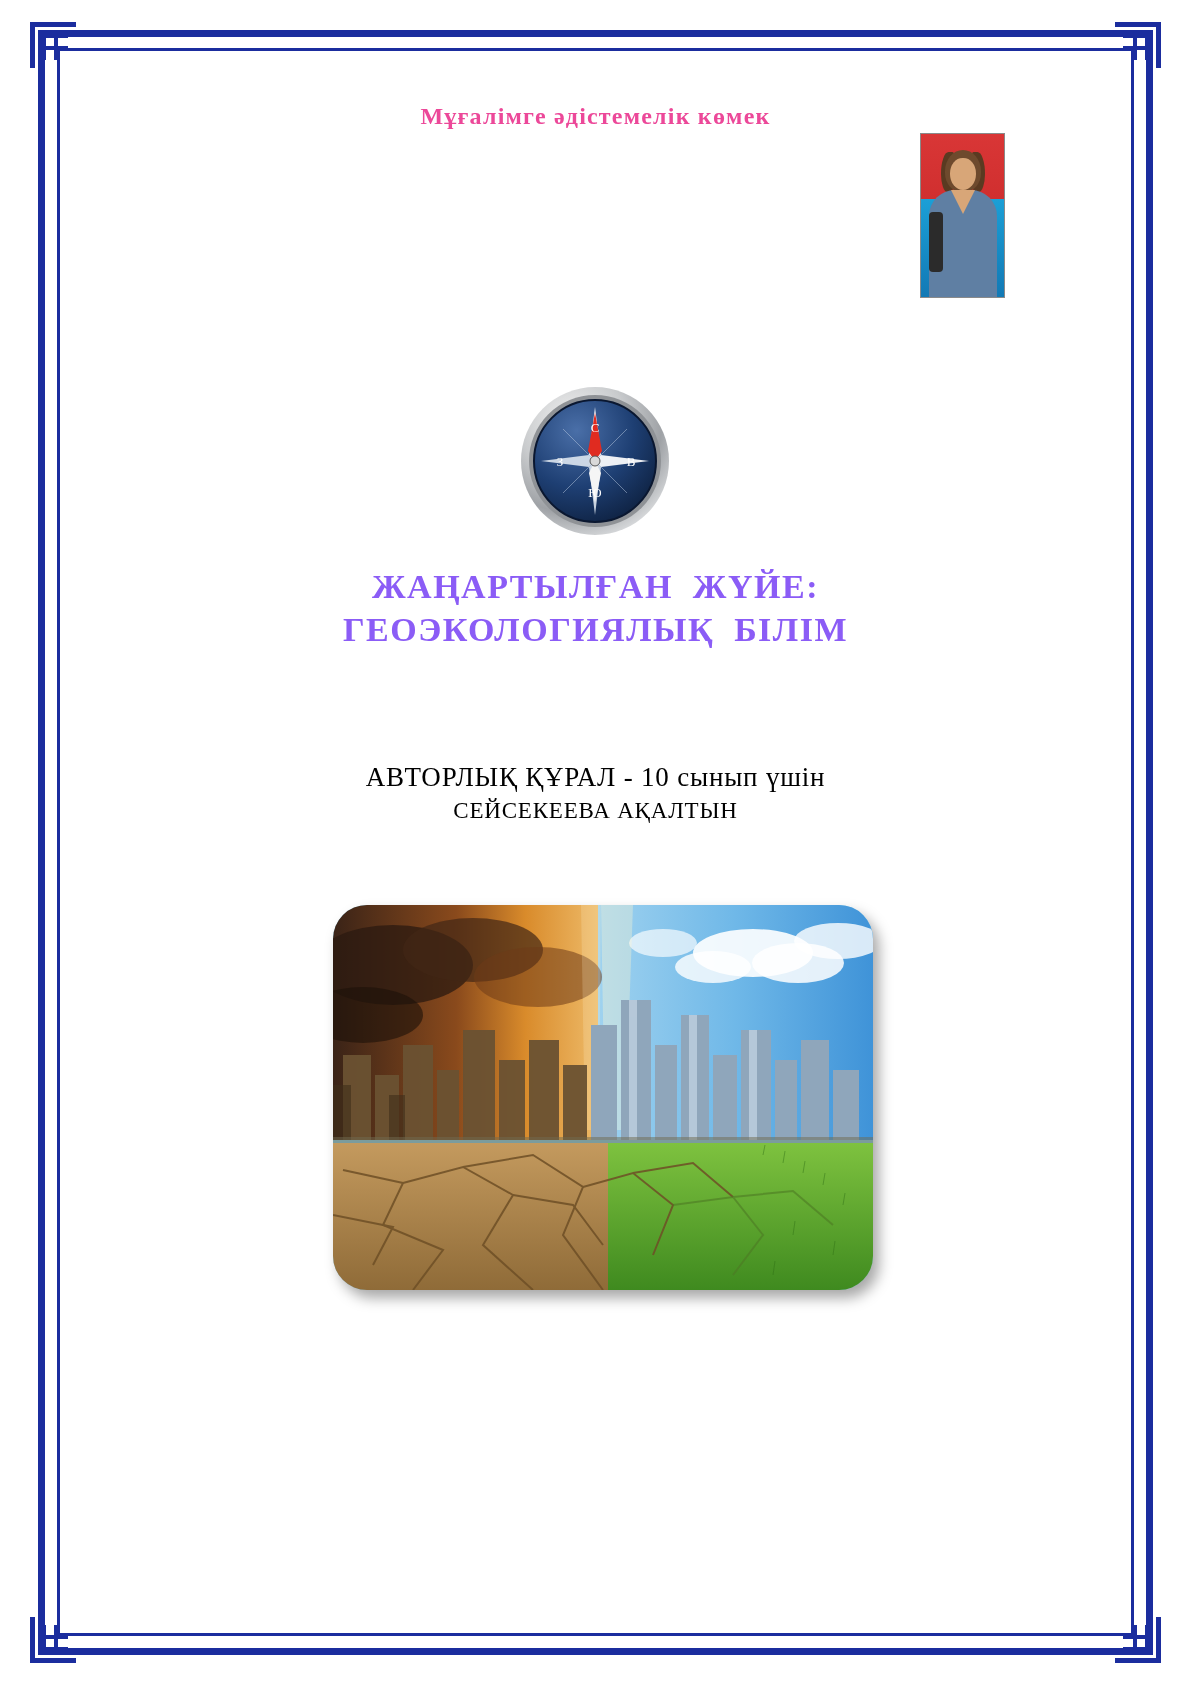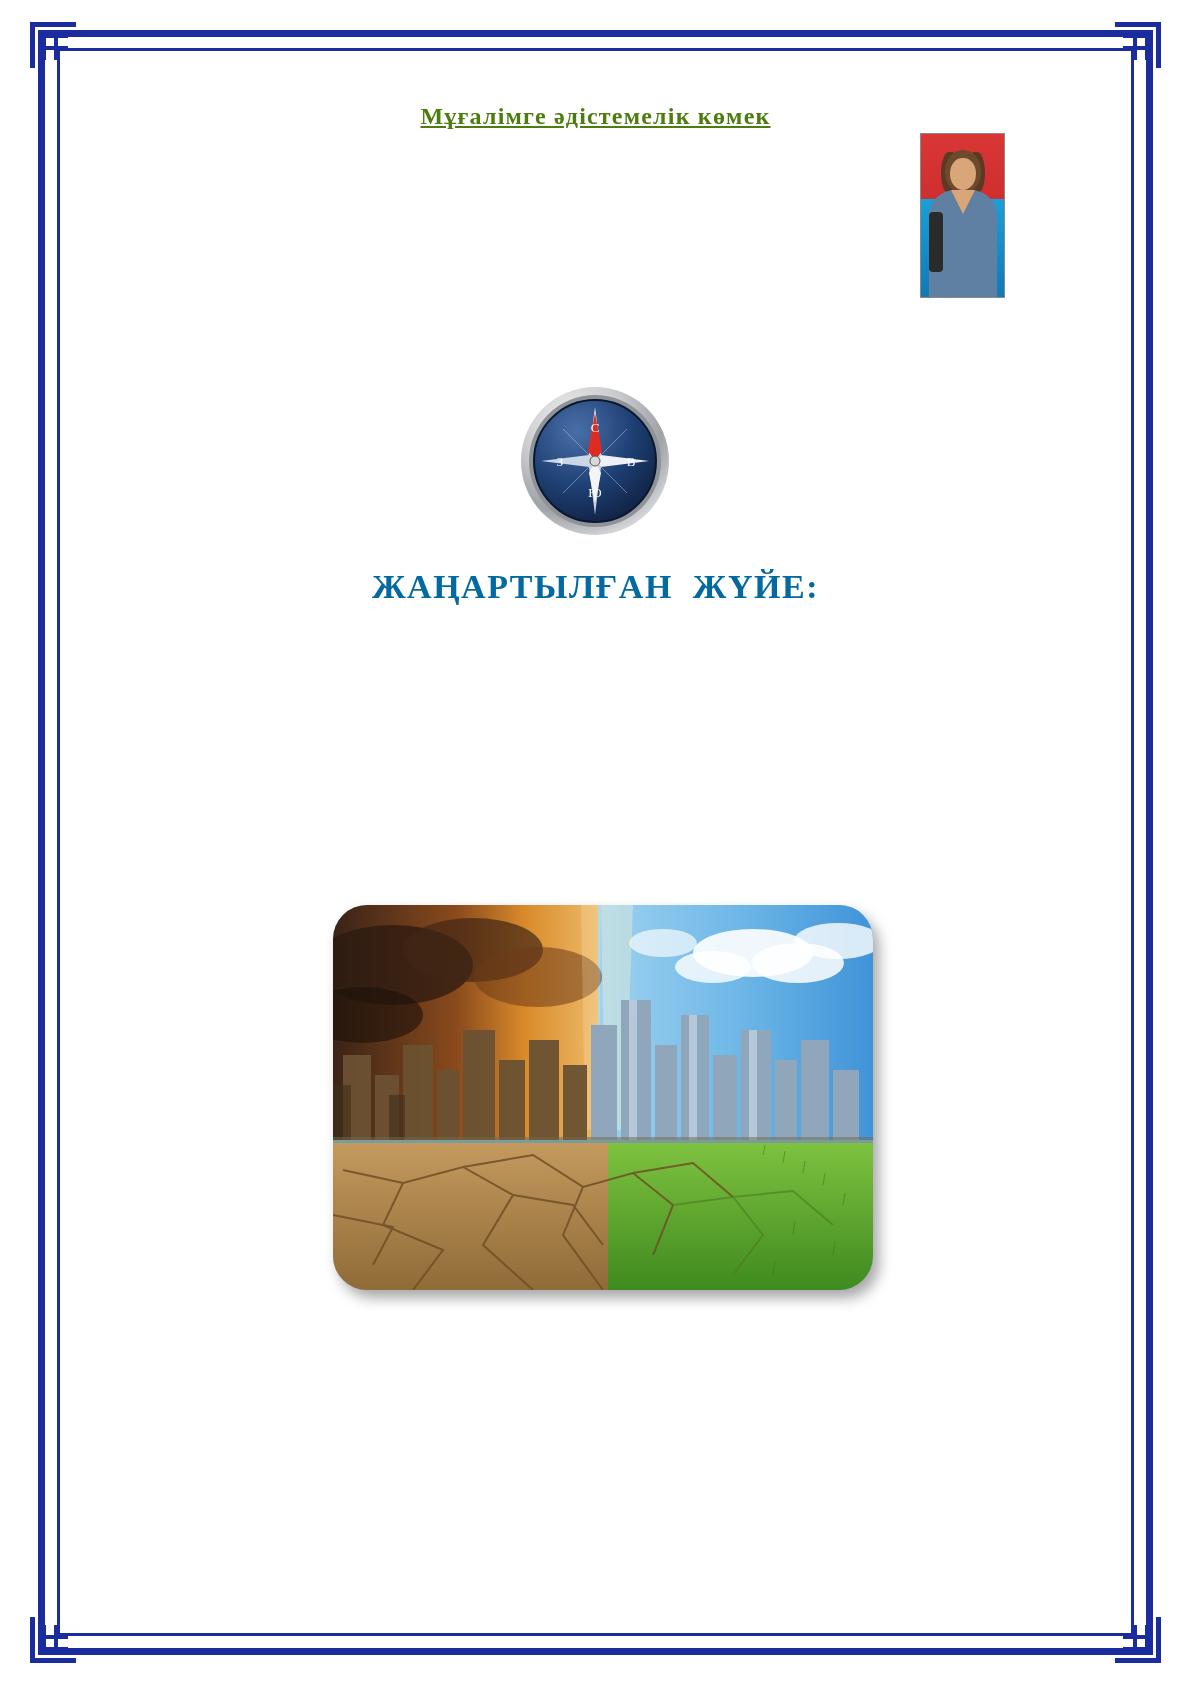--- a/index.html
+++ b/index.html
@@ -85,22 +85,21 @@
   .header-line {
     position: absolute;
     left: 0;
     top: 103px;
     width: 1191px;
     text-align: center;
     font-family: "Liberation Serif", serif;
     font-weight: bold;
     font-size: 24px;
     letter-spacing: 1.2px;
-    color: #4d7c0f;
-    text-decoration: underline;
+    color: #ec4899;
   }
 
   
   .author-photo {
     position: absolute;
     left: 920px;
     top: 133px;
     width: 83px;
     height: 163px;
     background: linear-gradient(180deg, #d93636 0%, #d02f2f 40%, #1b9fd6 40%, #1279b5 100%);
@@ -181,21 +180,21 @@
     top: 565px;
     width: 891px;
     text-align: center;
   }
   .title-block .tline {
     font-family: "Liberation Serif", serif;
     font-weight: bold;
     font-size: 34px;
     line-height: 43px;
     letter-spacing: 1.5px;
-    color: #0369a1;
+    color: #8b5cf6;
     white-space: pre;
   }
 
   .subtitle-block {
     position: absolute;
     left: 150px;
     top: 760px;
     width: 891px;
     text-align: center;
   }
@@ -315,22 +314,27 @@
 
       <text x="76" y="47" fill="#ffffff" font-size="13" font-family="Liberation Serif, serif" text-anchor="middle">С</text>
       <text x="76" y="112" fill="#ffffff" font-size="13" font-family="Liberation Serif, serif" text-anchor="middle">Ю</text>
       <text x="112" y="81" fill="#ffffff" font-size="13" font-family="Liberation Serif, serif" text-anchor="middle">В</text>
       <text x="41" y="81" fill="#ffffff" font-size="13" font-family="Liberation Serif, serif" text-anchor="middle">З</text>
     </svg>
   </div>
 
   <div class="title-block">
     <div class="tline">ЖАҢАРТЫЛҒАН  ЖҮЙЕ:</div>
-  </div>
-
+    <div class="tline">ГЕОЭКОЛОГИЯЛЫҚ  БІЛІМ</div>
+  </div>
+
+  <div class="subtitle-block">
+    <div class="subtitle-1">АВТОРЛЫҚ ҚҰРАЛ - 10 сынып үшін</div>
+    <div class="subtitle-2">СЕЙСЕКЕЕВА АҚАЛТЫН</div>
+  </div>
 
   <div class="cover-img">
     <svg width="540" height="385" viewBox="0 0 540 385">
       <defs>
         <linearGradient id="skyL" x1="0" y1="0" x2="1" y2="0">
           <stop offset="0%" stop-color="#3a2317"></stop>
           <stop offset="45%" stop-color="#8a4a1c"></stop>
           <stop offset="70%" stop-color="#d98b2b"></stop>
           <stop offset="100%" stop-color="#f0c070"></stop>
         </linearGradient>

